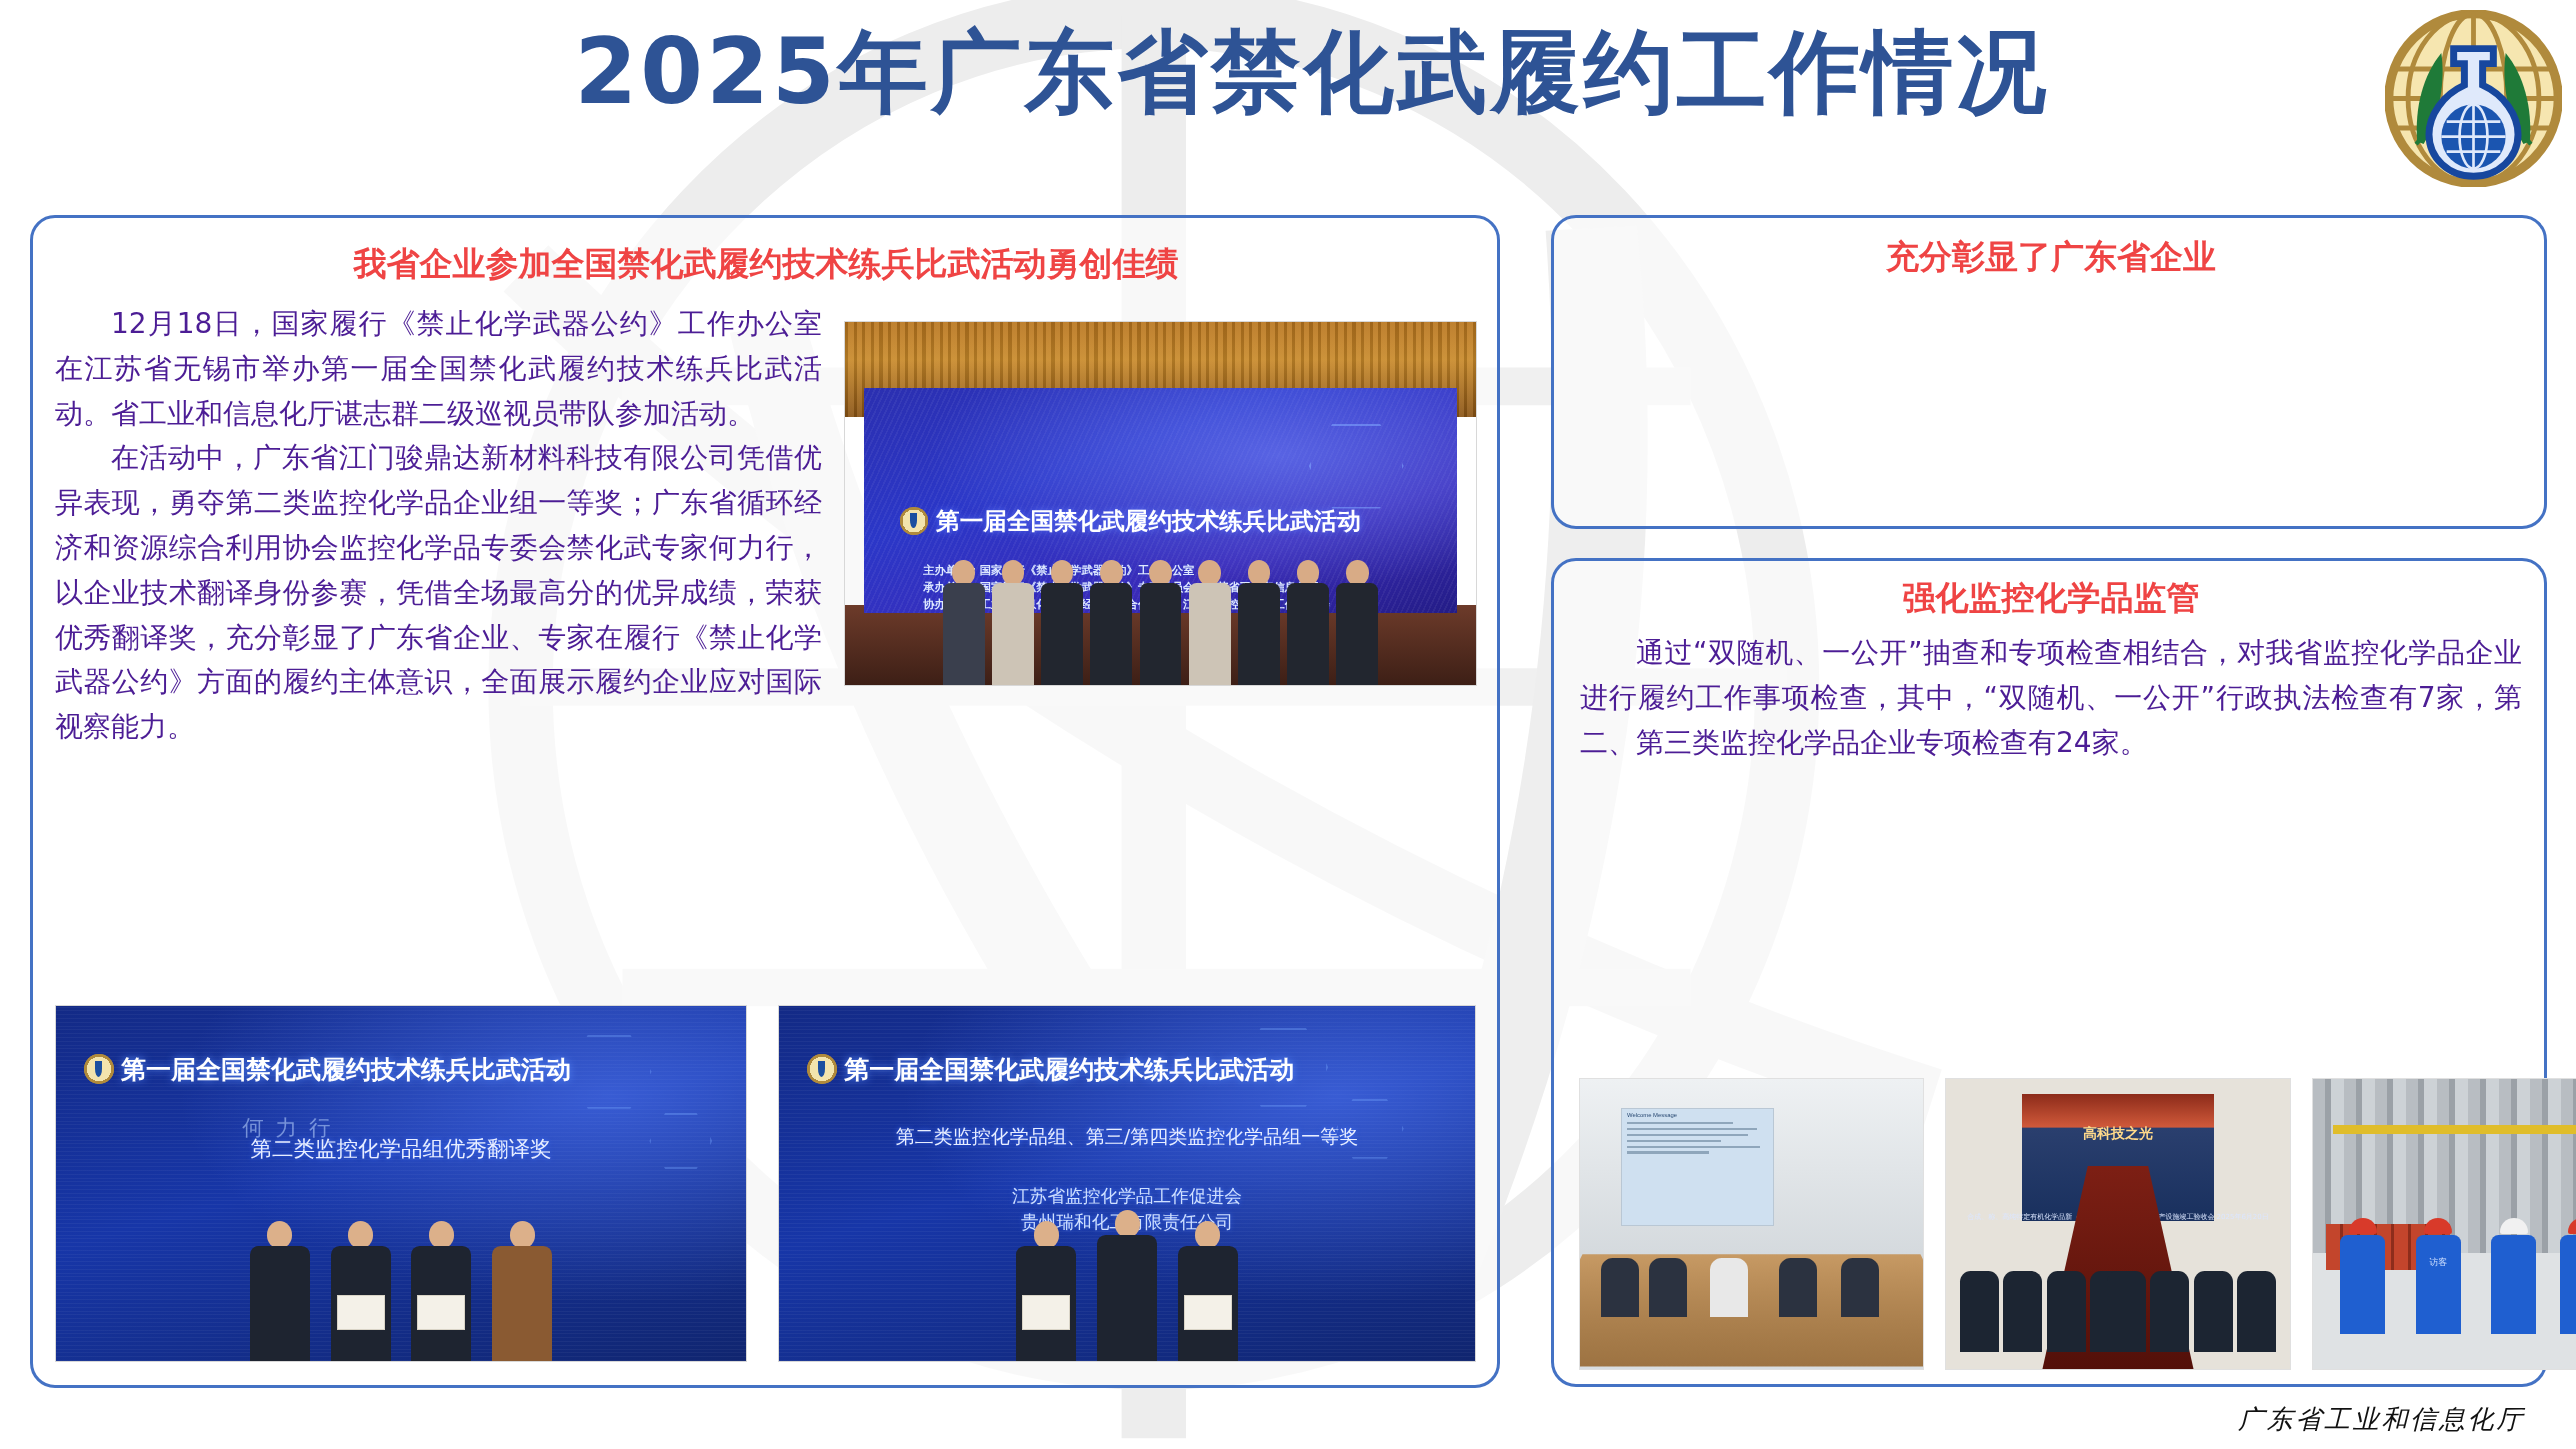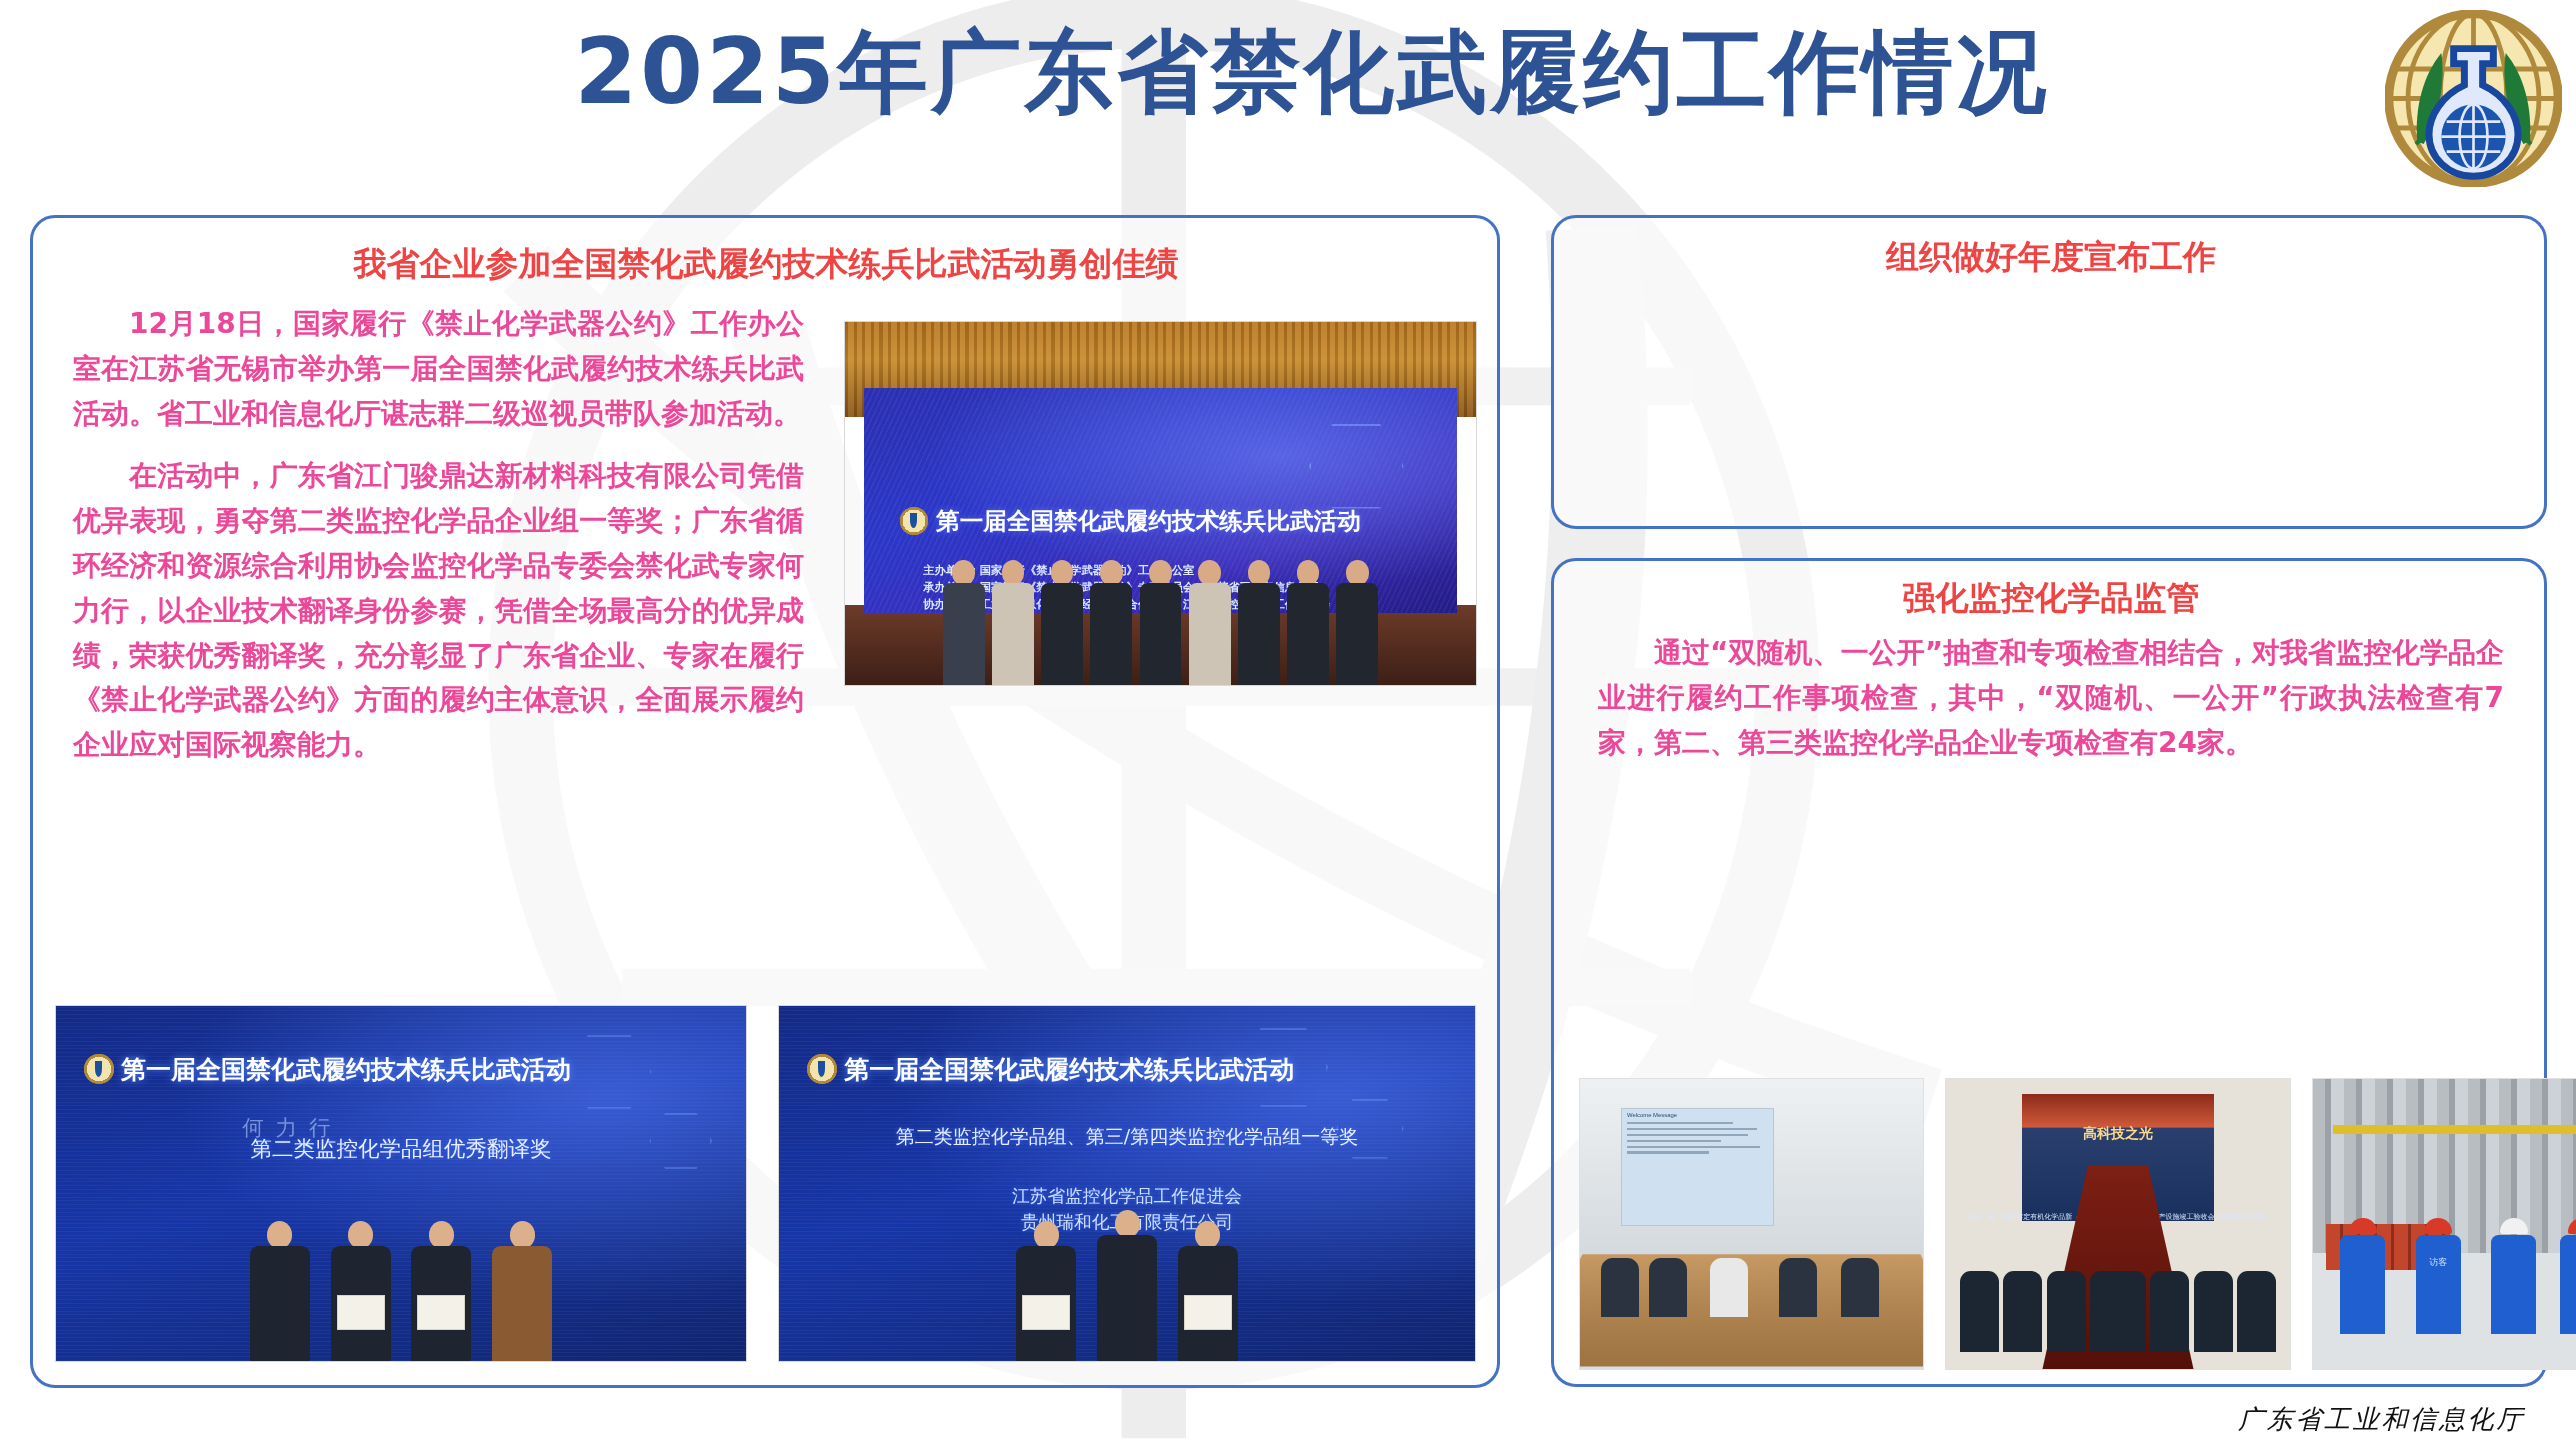--- a/index.html
+++ b/index.html
@@ -31,24 +31,23 @@
   }
   #panel-left{left:29.5px;top:215px;width:1470px;height:1173px;}
   #panel-annual{left:1551px;top:215px;width:996px;height:314px;}
   #panel-supervise{left:1551px;top:558px;width:996px;height:829px;}
   .panel-heading{
     text-align:center;font-weight:bold;color:#ef4444;
     font-size:33px;line-height:1.25;margin:0;
     font-family:"DejaVu Sans","Liberation Sans",sans-serif;
   }
   .body-text{
-    color:#ec4899;font-size:28px;line-height:1.60;text-align:justify;
-    text-indent:56px;margin:18px;
-    font-family:"DejaVu Sans","Liberation Sans",sans-serif;
-    font-weight:bold;
+    color:#4c1d95;font-size:28px;line-height:1.60;text-align:justify;
+    text-indent:56px;margin:0;
+    font-family:"DejaVu Sans","Liberation Sans",sans-serif;
   }
   
   #left-inner{position:absolute;left:22.5px;top:20.4px;width:1422px;height:1127px;}
   #left-head{margin-top:4.3px;}
   #left-body-wrap{position:relative;margin-top:18px;width:1422px;}
   #left-text-col{width:767px;}
   #photo-group{
     position:absolute;right:0;top:19.3px;width:633px;height:365px;
     border:1.6px solid #d8d8d8;box-sizing:border-box;overflow:hidden;
   }
@@ -360,21 +359,21 @@
               </div>
           </div>
         </div>
       </div>
     </div>
   </div>
 </div>
 
 <div class="panel" id="panel-annual">
   <div id="annual-inner">
-    <div class="panel-heading">组织做好年度宣布工作</div>
+    <div class="panel-heading">充分彰显了广东省企业</div>
   </div>
 </div>
 
 <div class="panel" id="panel-supervise">
   <div id="supervise-inner">
     <div class="panel-heading">强化监控化学品监管</div>
     <p class="body-text" style="margin-top:13px;">通过“双随机、一公开”抽查和专项检查相结合，对我省监控化学品企业进行履约工作事项检查，其中，“双随机、一公开”行政执法检查有7家，第二、第三类监控化学品企业专项检查有24家。</p>
   </div>
 
   <div id="supervise-photos">

